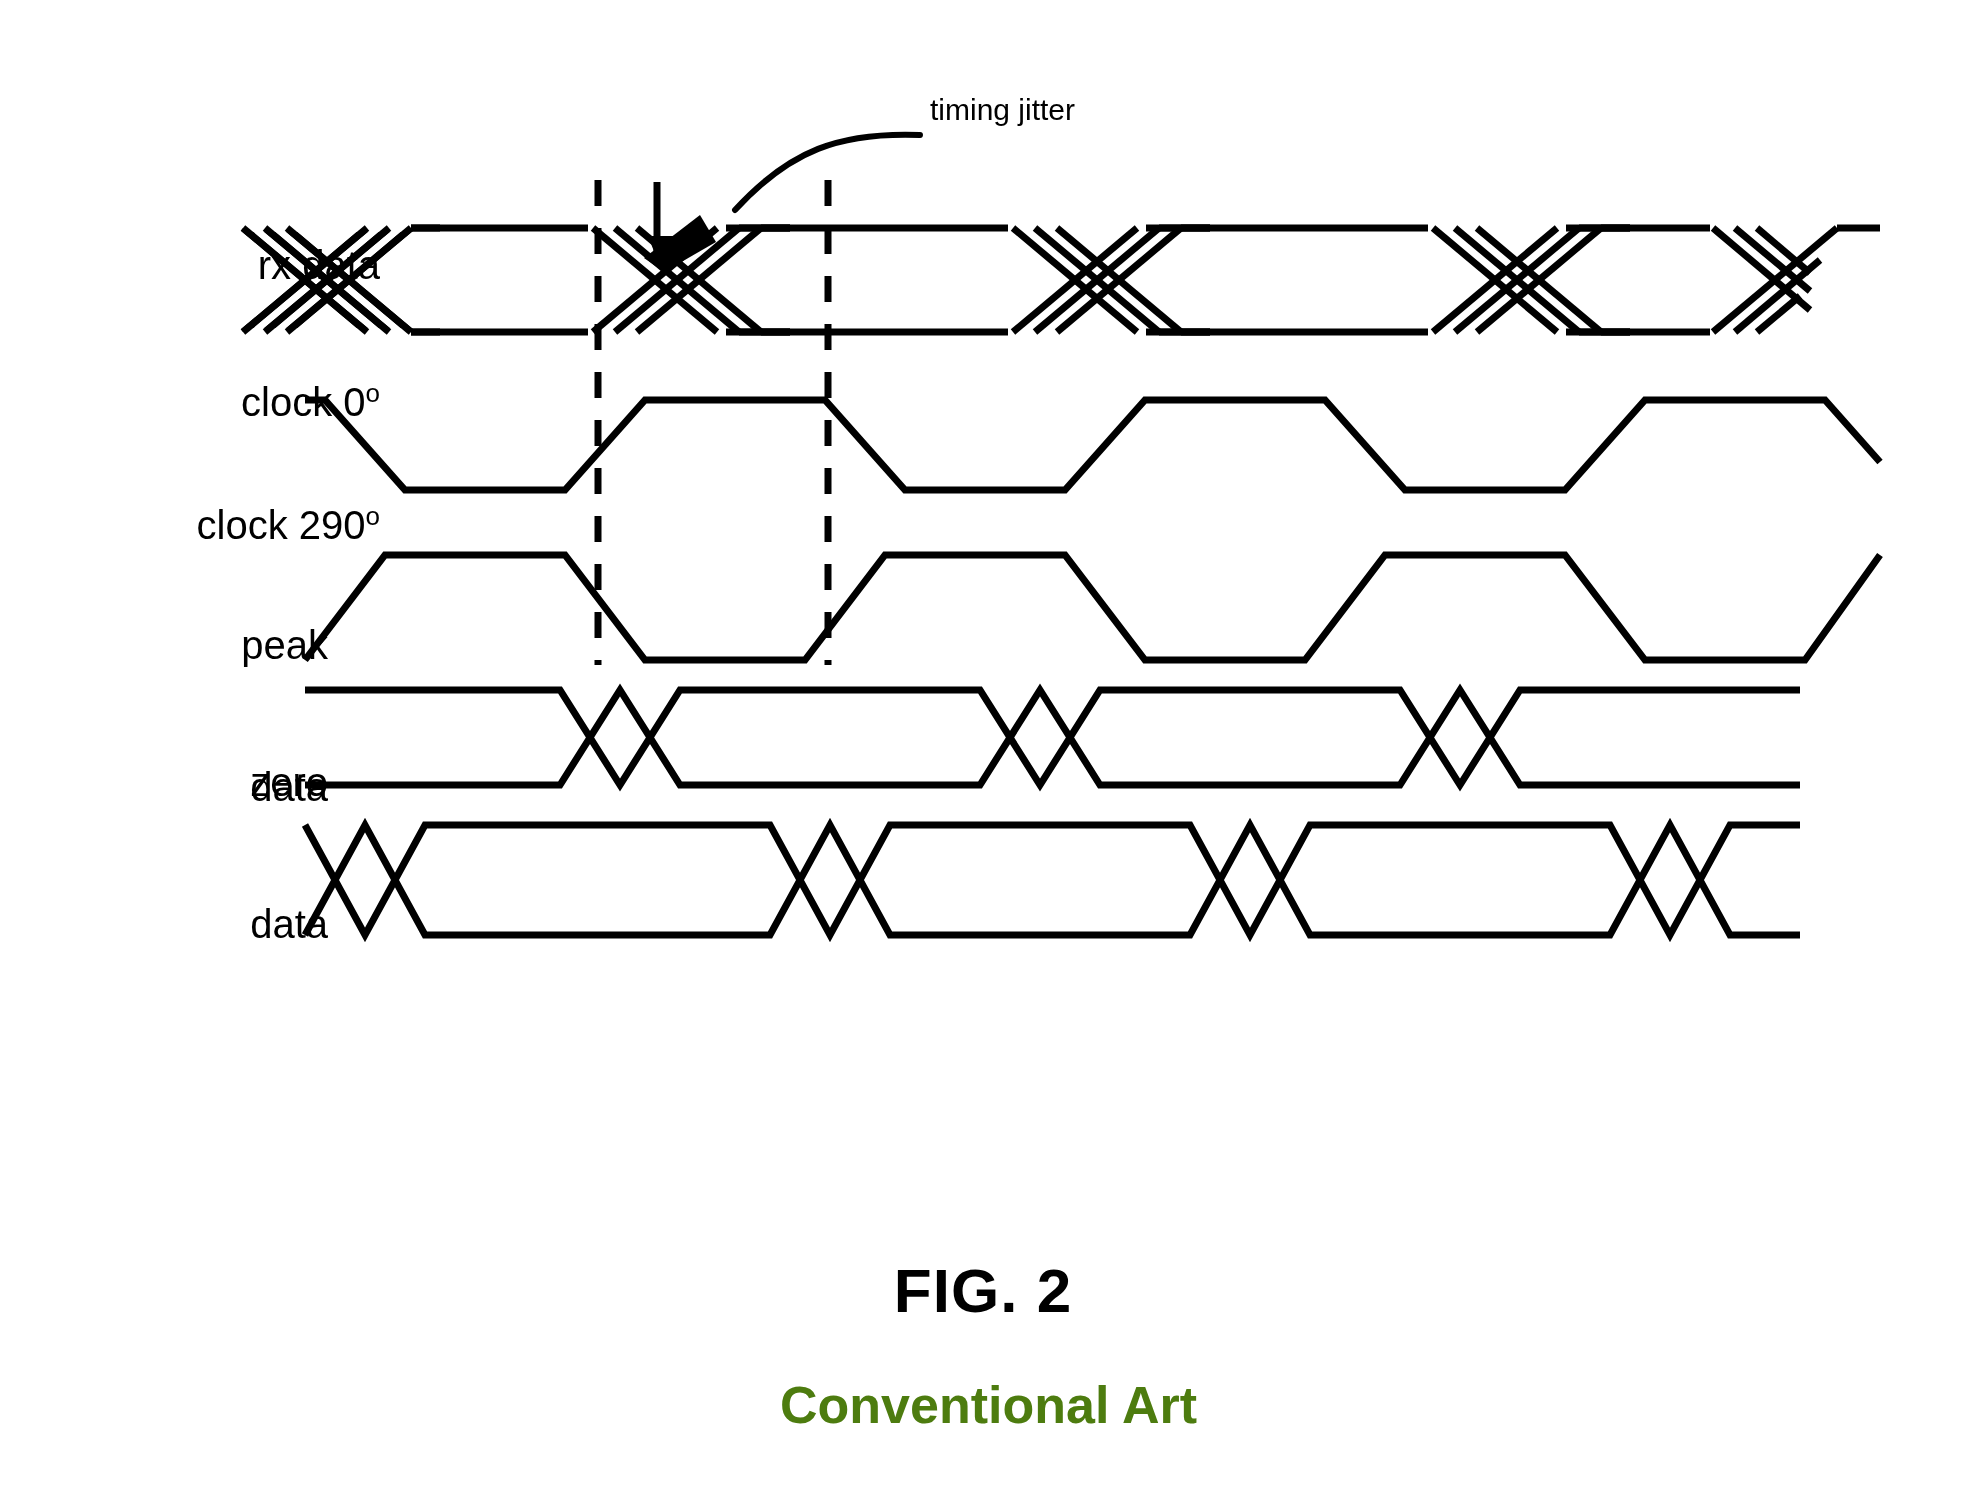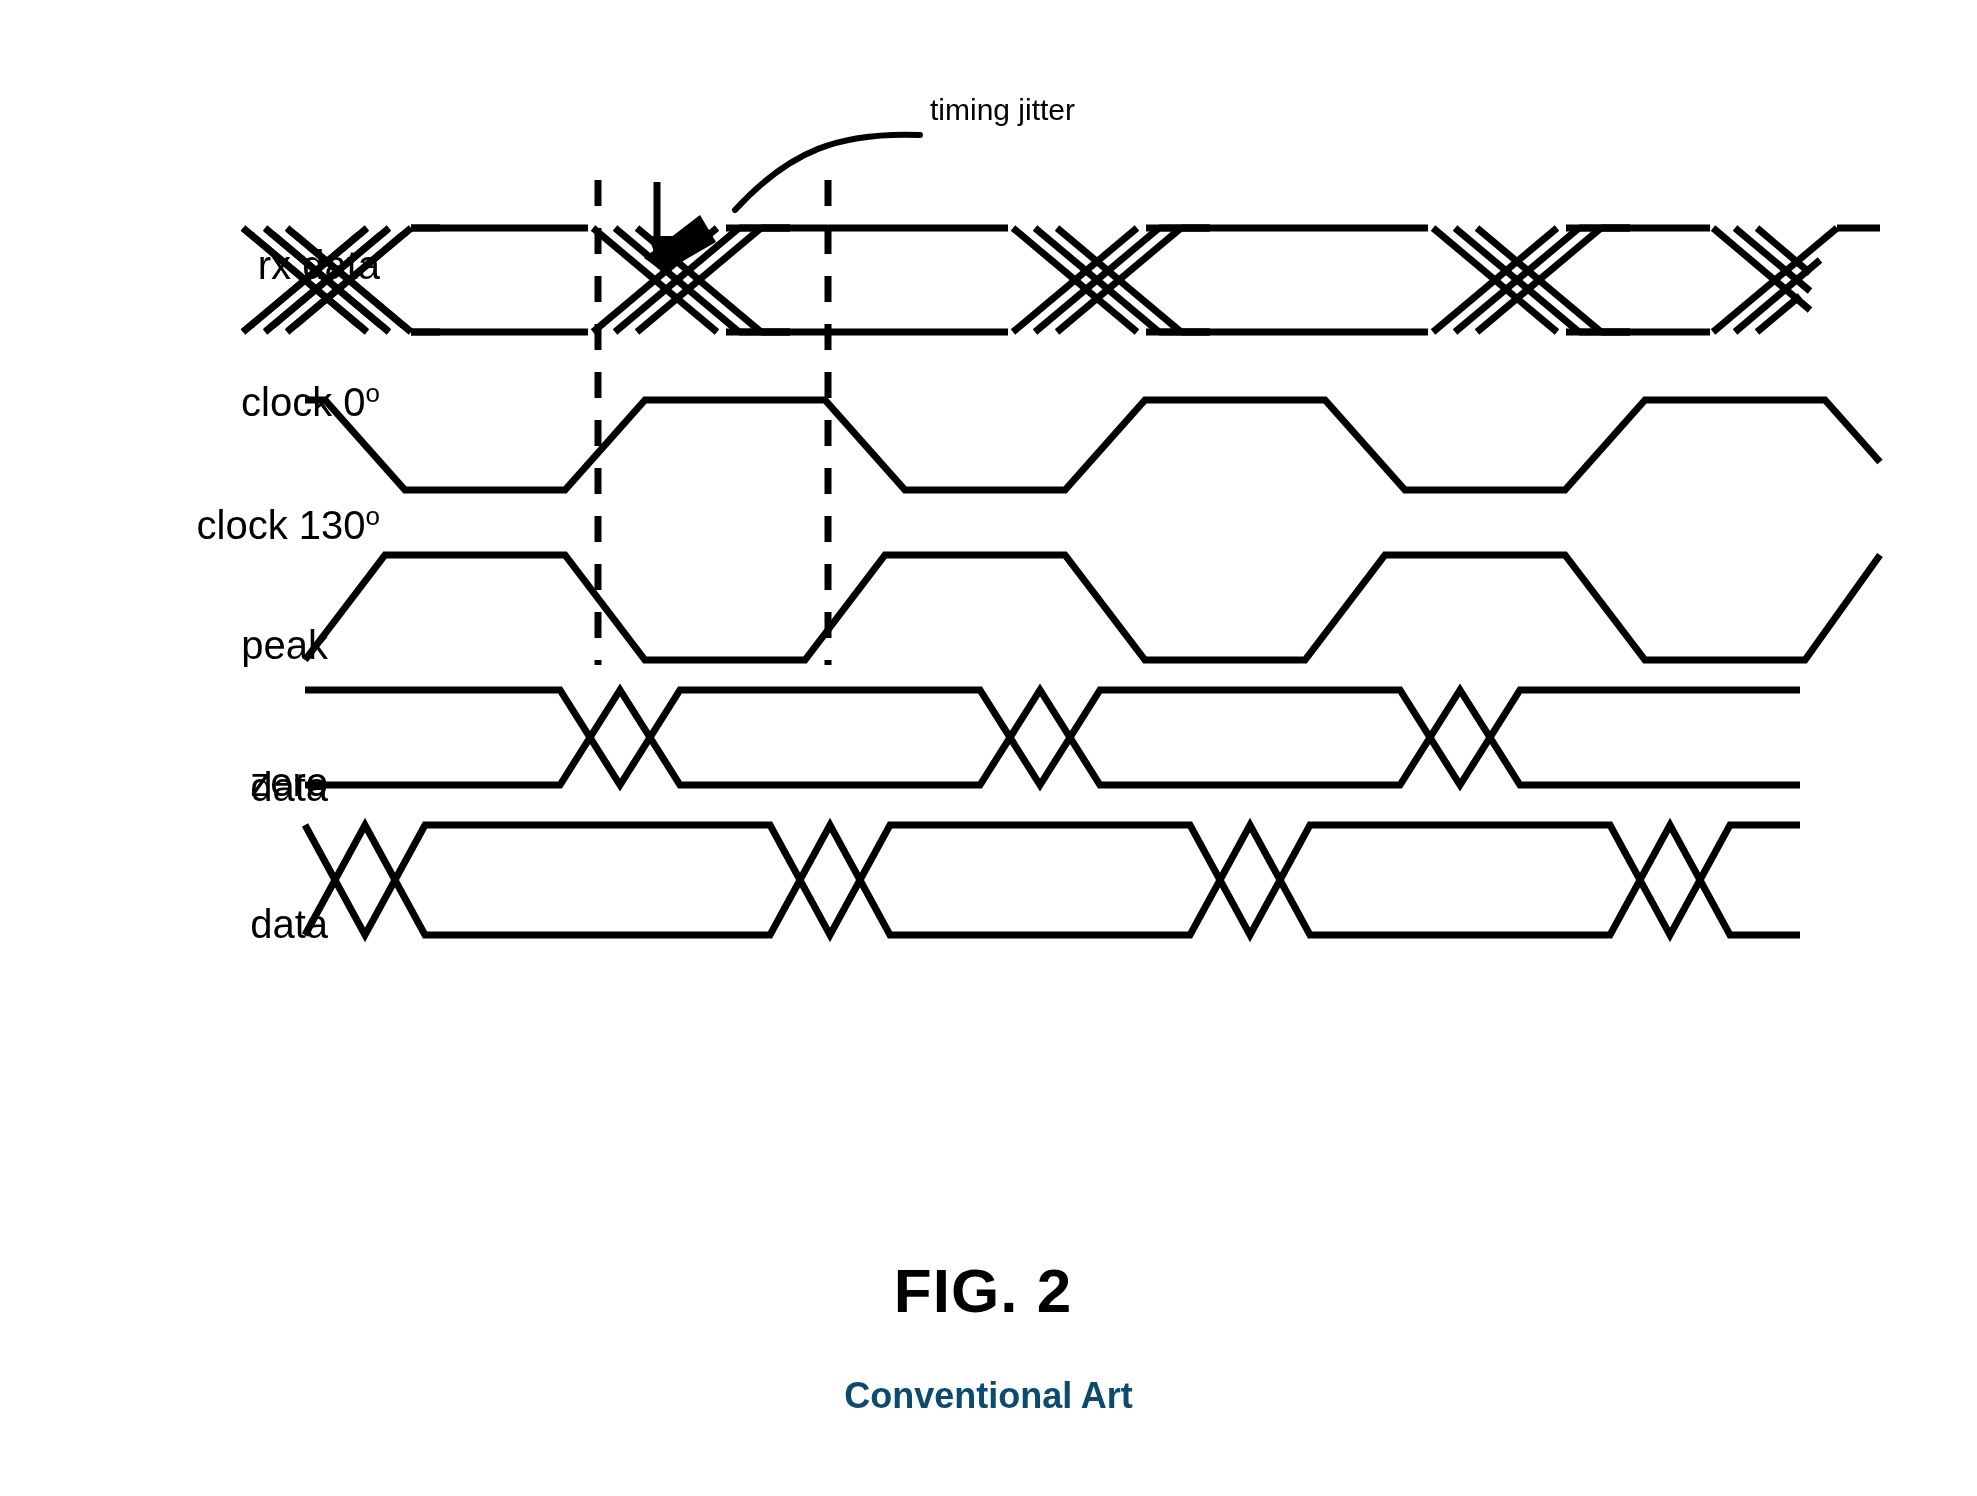--- a/index.html
+++ b/index.html
@@ -66,40 +66,40 @@
     letter-spacing: 1px;
     color: #000000;
   }
   #fig-subtitle {
     position: absolute;
     left: 0;
     top: 1375px;
     width: 1977px;
     text-align: center;
     font-family: "Liberation Sans", sans-serif;
-    font-size: 36px;
+    font-size: 52px;
     font-weight: bold;
-    color: #0c4a6e;
+    color: #4d7c0f;
   }
 </style>
 </head>
 <body>
 
 <div id="figure-root">
 
   <div class="lbl lbl-right" id="label-rx-data" style="left:80px; top:195px; width:300px;">
     <span>rx data</span>
   </div>
 
   <div class="lbl lbl-right" id="label-clock-0" style="left:80px; top:332px; width:300px;">
     <span>clock 0</span><span class="deg">o</span>
   </div>
 
   <div class="lbl lbl-right" id="label-clock-180" style="left:80px; top:455px; width:300px;">
-    <span>clock 130</span><span class="deg">o</span>
+    <span>clock 290</span><span class="deg">o</span>
   </div>
 
   <div class="lbl lbl-right" id="label-peak-data" style="left:80px; top:528px; width:248px;">
     <div>peak</div>
     <div>data</div>
   </div>
 
   <div class="lbl lbl-right" id="label-zero-data" style="left:80px; top:665px; width:248px;">
     <div>zero</div>
     <div>data</div>

